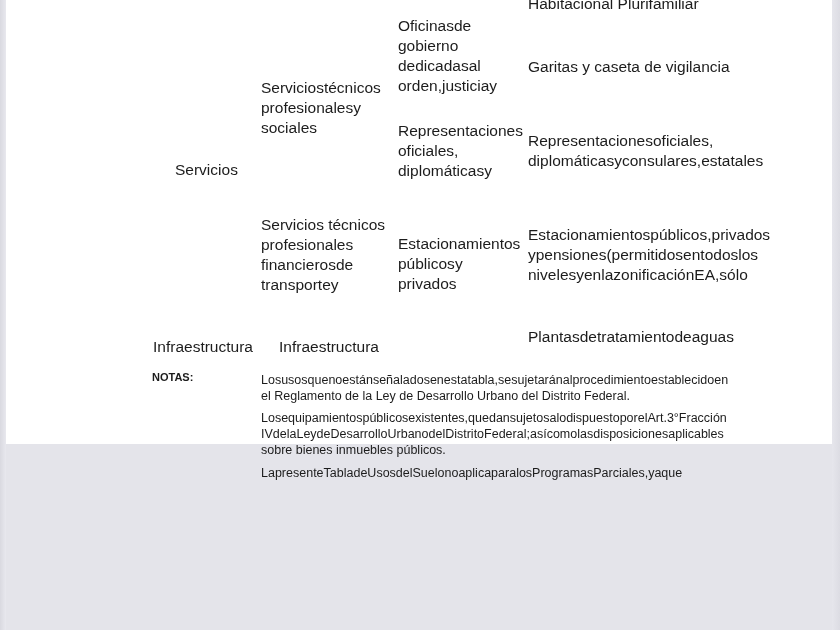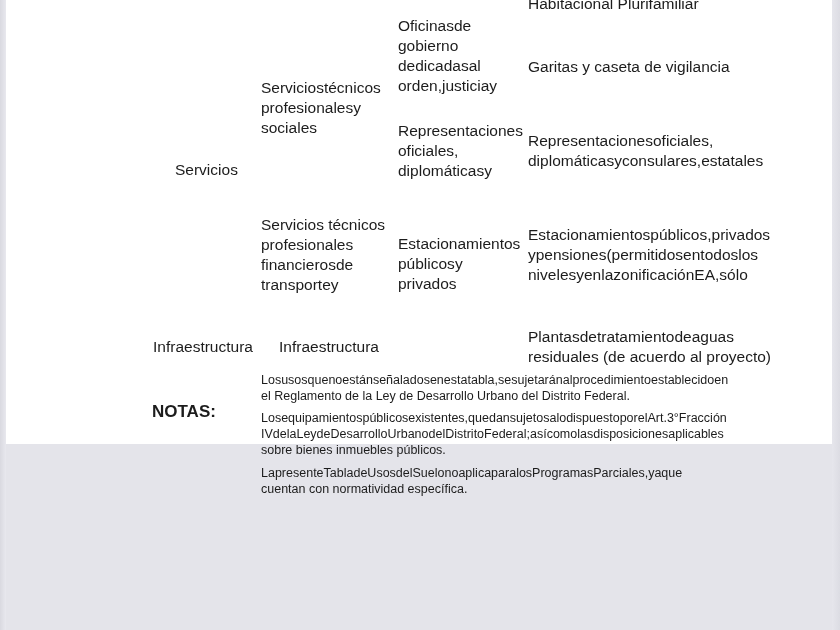--- a/index.html
+++ b/index.html
@@ -44,24 +44,23 @@
     .just {
       display: flex;
       justify-content: flex-start;
       height: 20px;
     }
     .just span { display: inline-block; }
     .notes-label {
       position: absolute;
       left: 146px;
       top: 369px;
-      font-size: 17px;
+      font-size: 11px;
       font-weight: bold;
       line-height: 16px;
-      margin-top: 35px;
     }
     .note {
       position: absolute;
       left: 255px;
       width: 519px;
       font-size: 12.5px;
       line-height: 16px;
       text-align: justify;
     }
     .note .just { height: 16px; }
@@ -189,21 +188,20 @@
     <span>Infraestructura</span>
   </div>
   <div class="cell" style="left:522px; top:327px; width:251px;">
     <div class="just">
         <span>Plantas</span>
         <span>de</span>
         <span>tratamiento</span>
         <span>de</span>
         <span>aguas</span>
       </div>
-    <div class="line">residuales (de acuerdo al proyecto)</div>
   </div>
 
   <div class="notes-label">NOTAS:</div>
 
   <div class="note" style="top:372px;">
     <div class="just">
         <span>Los</span>
         <span>usos</span>
         <span>que</span>
         <span>no</span>
@@ -270,17 +268,16 @@
         <span>Suelo</span>
         <span>no</span>
         <span>aplica</span>
         <span>para</span>
         <span>los</span>
         <span>Programas</span>
         <span>Parciales,</span>
         <span>ya</span>
         <span>que</span>
       </div>
-    <div>cuentan con normatividad específica.</div>
   </div>
 
 </div>
 <div class="edge-right"></div>
 
 </body></html>

